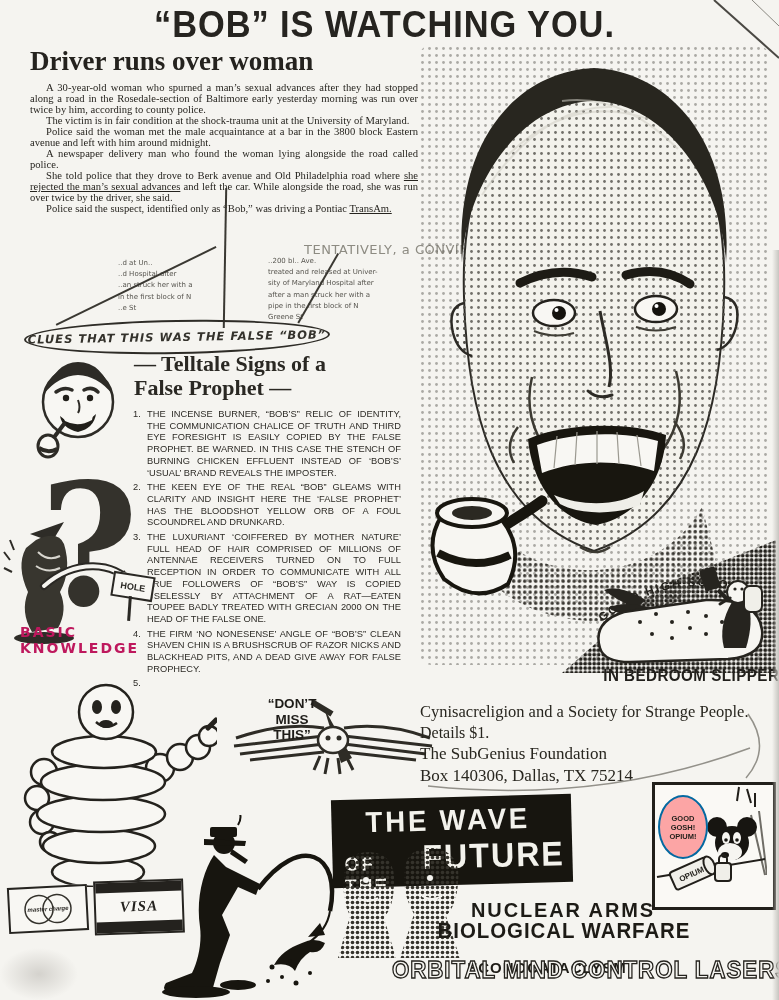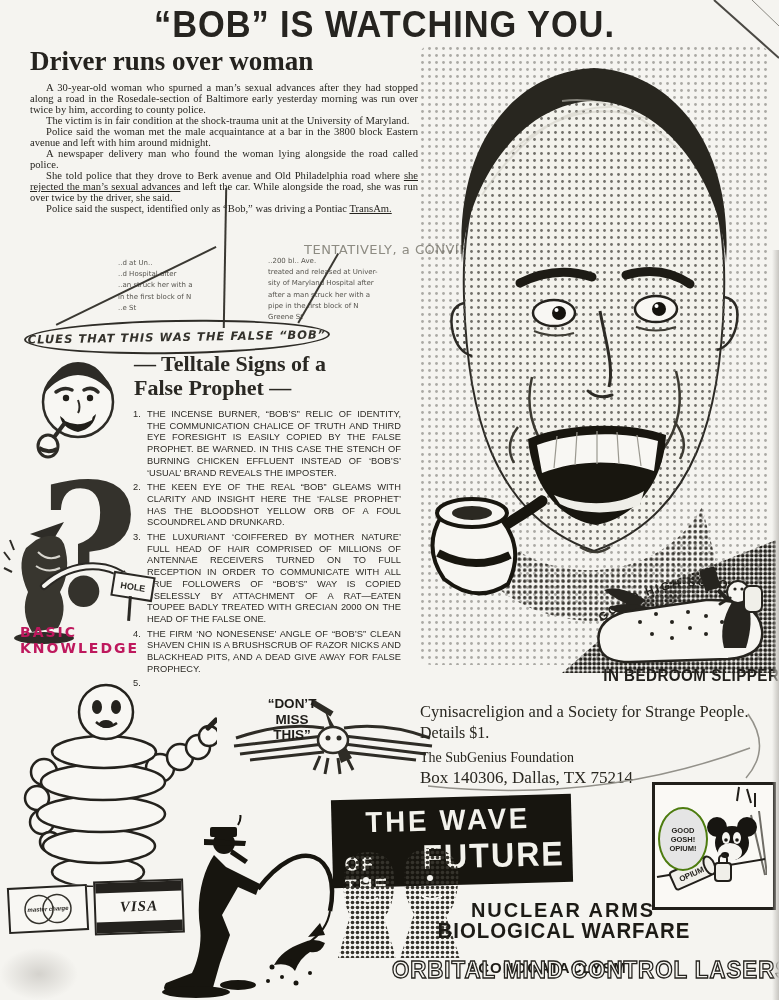--- a/index.html
+++ b/index.html
@@ -46,21 +46,21 @@
   .bk-caption{left:10px;top:624px;width:140px;font-family:"DejaVu Sans",sans-serif;
     font-weight:bold;font-size:14px;letter-spacing:2px;color:#be185d;margin-left:10px;}
   
   .slipper-caption{left:596px;top:666px;width:180px;text-align:center;font-weight:bold;
     font-size:16.5px;transform:scaleX(.92);letter-spacing:.5px;color:#211f1b;white-space:nowrap;}
   
   .address{left:420px;top:702px;width:352px;text-align:left;
     font-family:"Liberation Serif",serif;color:#28261f;}
   .address .l1{font-size:16.5px;}
   .address .l2{font-size:16px;margin-top:2px;}
-  .address .l3{font-size:14px;margin-top:8px;}
+  .address .l3{font-size:17px;margin-top:2px;}
   .address .l4{font-size:17px;margin-top:2px;}
   
   .michelin-quote{left:250px;top:696px;width:84px;text-align:center;font-weight:bold;
     font-size:13.5px;line-height:1.15;white-space:pre-line;color:#1e1c18;}
   .card{border:2.5px solid #262420;background:#f8f7f3;}
   .card-mc{left:8px;top:886px;width:76px;height:42px;transform:rotate(-3deg);
     display:flex;align-items:center;justify-content:center;}
   .mc-label{position:absolute;font-size:6px;font-weight:bold;font-style:italic;color:#2a2824;}
   .card-visa{left:94px;top:880px;width:86px;height:50px;transform:rotate(-2deg);
     display:flex;flex-direction:column;}
@@ -78,22 +78,22 @@
   
   .threat{font-weight:bold;color:#1d1b16;text-align:center;white-space:nowrap;}
   .threat1{left:448px;top:898px;width:230px;font-size:21px;letter-spacing:2px;transform:scaleX(.95);}
   .threat2{left:424px;top:919px;width:280px;font-size:21.5px;letter-spacing:1px;transform:scaleX(.95);}
   .threat3{left:452px;top:943px;width:190px;font-size:15px;letter-spacing:1px;margin-top:16px;}
   .threat4{left:386px;top:957px;width:392px;font-size:23px;letter-spacing:1px;
     color:#f5f4f0;-webkit-text-stroke:1.3px #24221d;transform:scaleX(.97);}
   
   .mickey-panel{left:652px;top:782px;width:118px;height:122px;border:3px solid #211f1a;
     background:#faf9f5;}
-  .speech-bubble{position:absolute;left:3px;top:22px;width:46px;height:60px;
-    border:2px solid #4d7c0f;border-radius:50%;background:#e5e5e5;display:flex;
+  .speech-bubble{position:absolute;left:3px;top:10px;width:46px;height:60px;
+    border:2px solid #0369a1;border-radius:50%;background:#fca5a5;display:flex;
     align-items:center;justify-content:center;text-align:center;
     font-size:7.5px;font-weight:bold;line-height:1.2;white-space:pre-line;color:#211f1a;}
   
   .edge-right{right:0;top:250px;width:7px;height:750px;
     background:linear-gradient(to left,#c7c5c0,rgba(199,197,192,0));}
   .smudge-bl{left:0;top:948px;width:78px;height:52px;
     background:radial-gradient(closest-side,#d4d2cd,rgba(212,210,205,0));}
   svg{display:block;}
 </style>
 </head>

